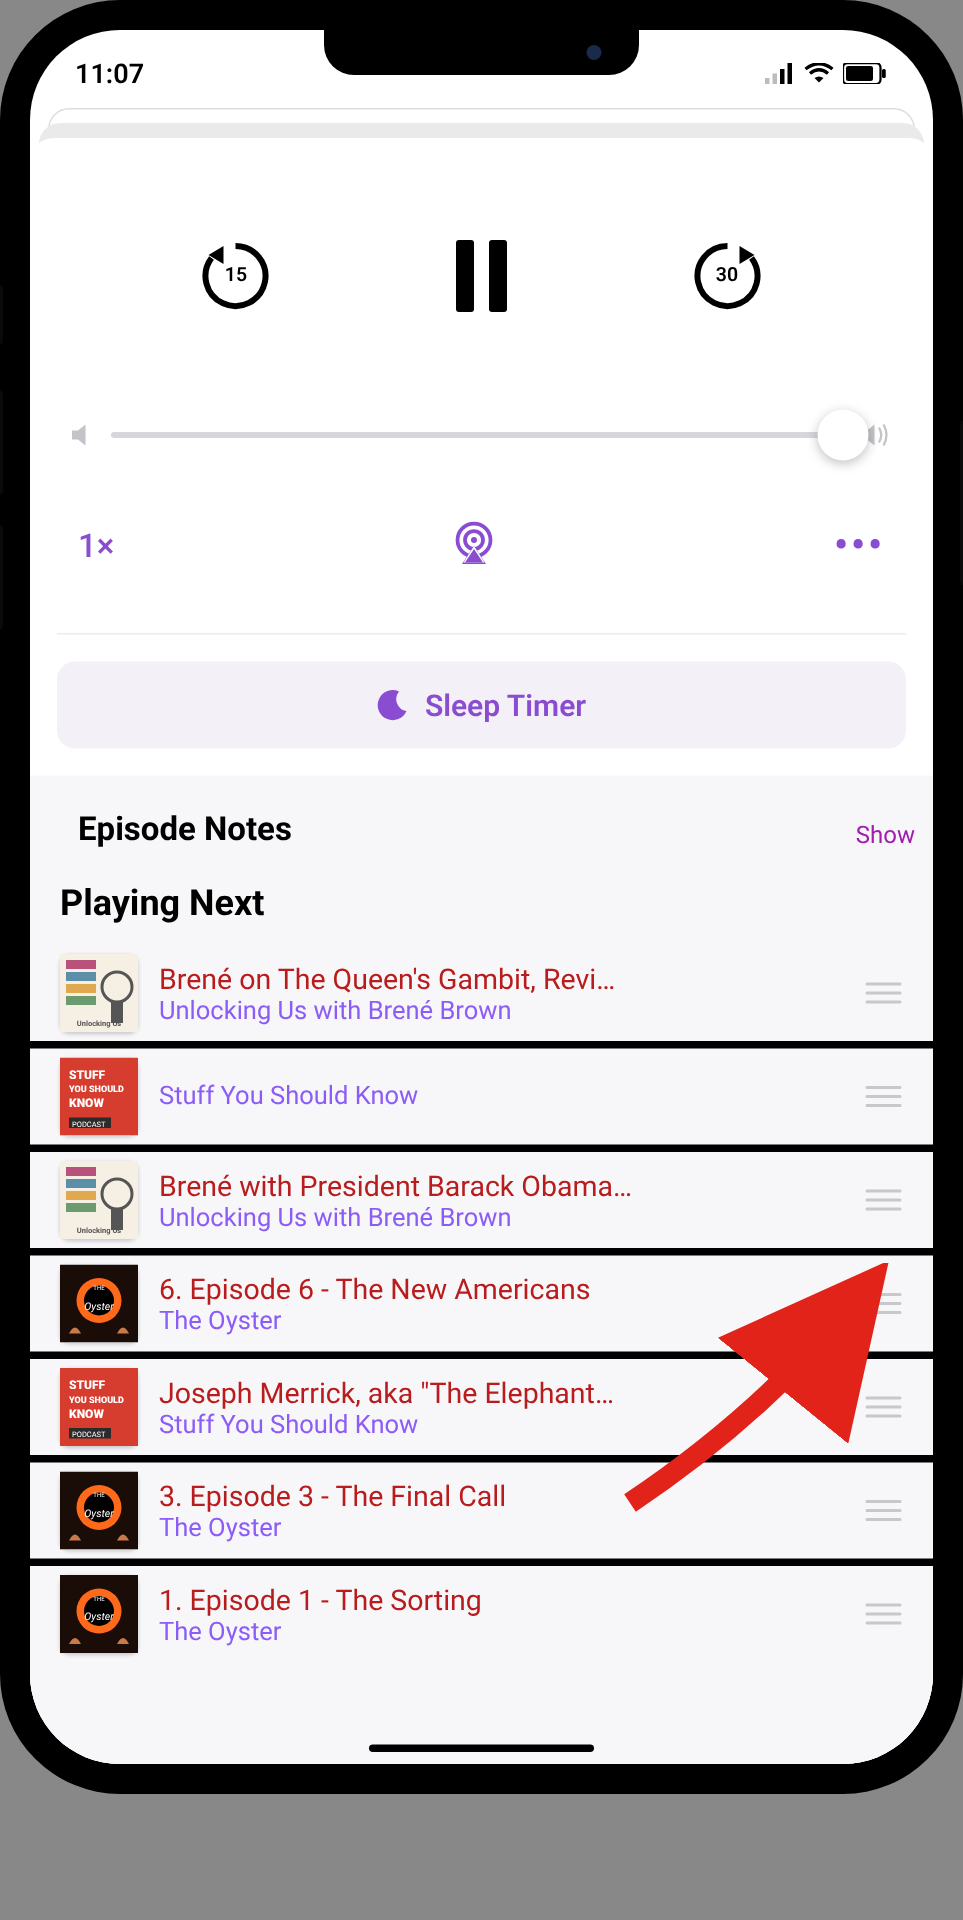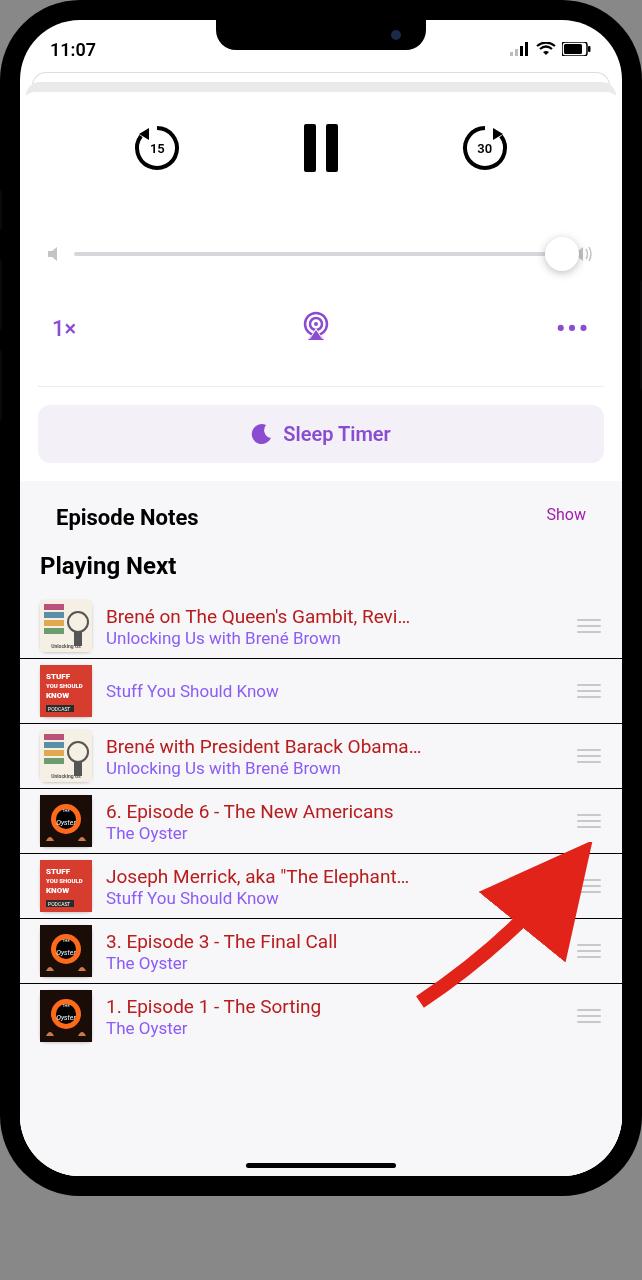--- a/index.html
+++ b/index.html
@@ -106,20 +106,21 @@
       display: flex;
       flex-direction: column;
     }
 
     
     .playback-controls {
       display: flex;
       justify-content: space-around;
       align-items: center;
       padding: 28px 55px 10px;
+      margin-top: 36px;
     }
     .playback-controls svg { display:block; }
     .skip-label {
       position: absolute;
       font-size: 13px;
       font-weight: 600;
       top: 50%;
       left: 50%;
       transform: translate(-50%, -50%);
     }
@@ -191,43 +192,44 @@
 
     
     .lower {
       background: #f7f6f9;
       flex: 1;
       overflow: hidden;
     }
     .section-row {
       display: flex;
       justify-content: space-between;
-      align-items: flex-start;
-      padding: 24px 36px 14px;
+      align-items: flex-end;
+      padding: 24px 12px 14px;
+      margin-left: 20px;
     }
     .section-title {
       font-size: 22px;
       font-weight: 700;
     }
     .show-link {
       font-size: 16px;
       color: #a21caf;
       font-weight: 400;
     }
     .playing-next-title {
       font-size: 24px;
       font-weight: 700;
       padding: 8px 20px 14px;
     }
     .queue-item {
       display: flex;
       align-items: center;
       padding: 6px 20px 6px 20px;
       gap: 14px;
-      border-top: 1px solid #000000;
+      border-top: 5px solid #000000;
       background: #f7f6f9;
     }
     .queue-item:first-of-type { border-top: none; }
     .artwork {
       width: 52px;
       height: 52px;
       border-radius: 6px;
       flex-shrink: 0;
       box-shadow: 0 1px 3px rgba(0,0,0,0.2);
     }

